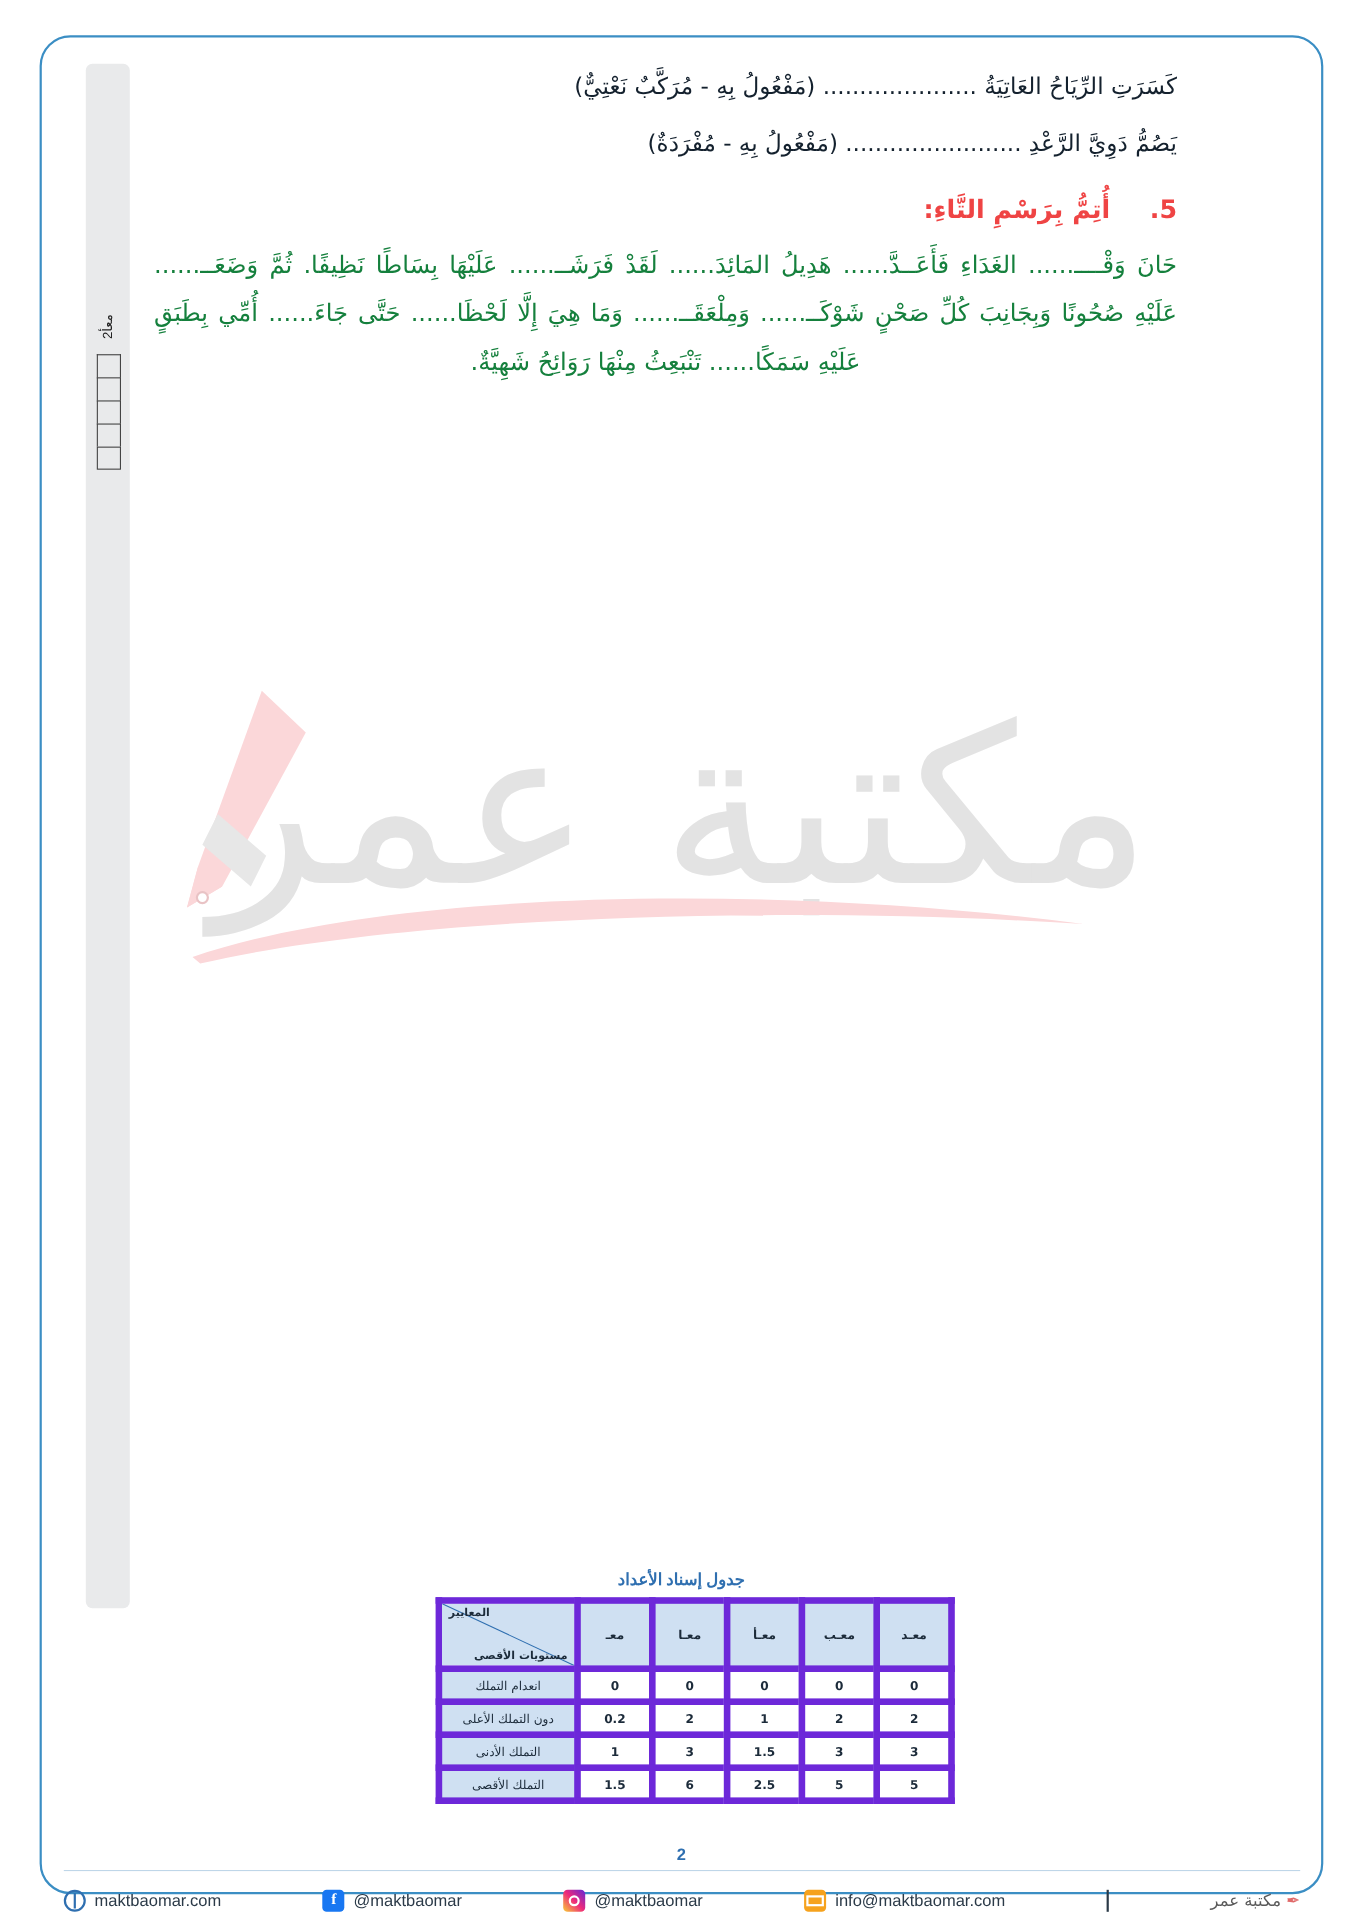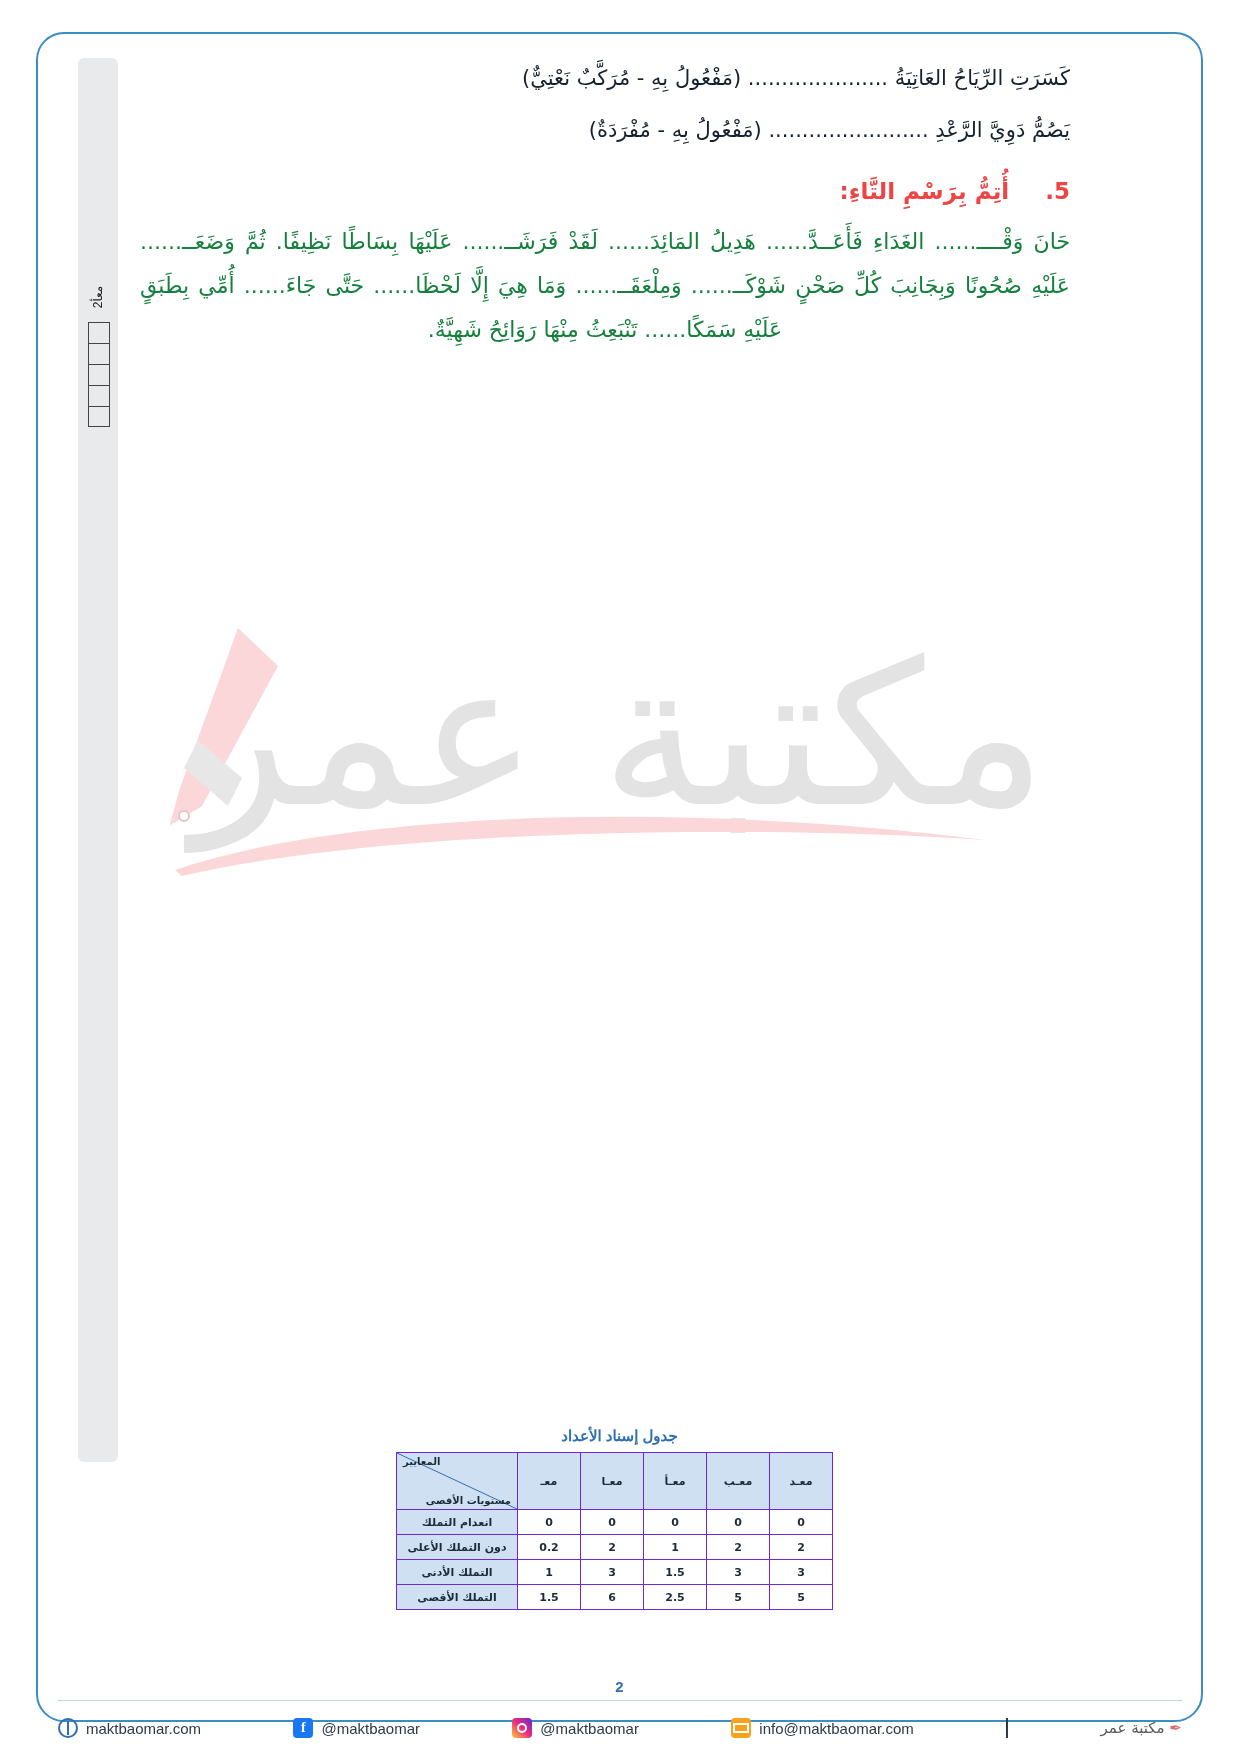--- a/index.html
+++ b/index.html
@@ -150,33 +150,33 @@
   
   .table-title {
     position: absolute;
     left: 0;
     right: 0;
     top: 1427px;
     text-align: center;
     color: #2f6fb0;
     font-size: 15px;
     font-weight: bold;
-    font-family: Liberation Sans, sans-serif;
+    font-family: Liberation Serif, serif;
   }
   table.marks {
     position: absolute;
     left: 396px;
     top: 1452px;
     border-collapse: collapse;
     direction: rtl;
     font-family: "DejaVu Sans", sans-serif;
     font-size: 11px;
   }
   table.marks td, table.marks th {
-    border: 1px solid #6d28d9;
+    border: 6px solid #6d28d9;
     text-align: center;
     vertical-align: middle;
     padding: 0;
     height: 24px;
     color: #1c2b3a;
   }
   table.marks thead th {
     background: #cfe0f2;
     font-weight: bold;
     width: 62px;
@@ -207,21 +207,21 @@
   }
   .corner-inner .lvl {
     position: absolute;
     bottom: 3px;
     right: 6px;
     font-size: 10px;
     font-weight: bold;
   }
   table.marks tbody td.rowhead {
     background: #cfe0f2;
-    font-weight: bold;
+    font-weight: normal;
     font-size: 11px;
     width: 120px;
   }
   table.marks tbody td.val {
     background: #ffffff;
     font-weight: bold;
     width: 62px;
   }
 
   

